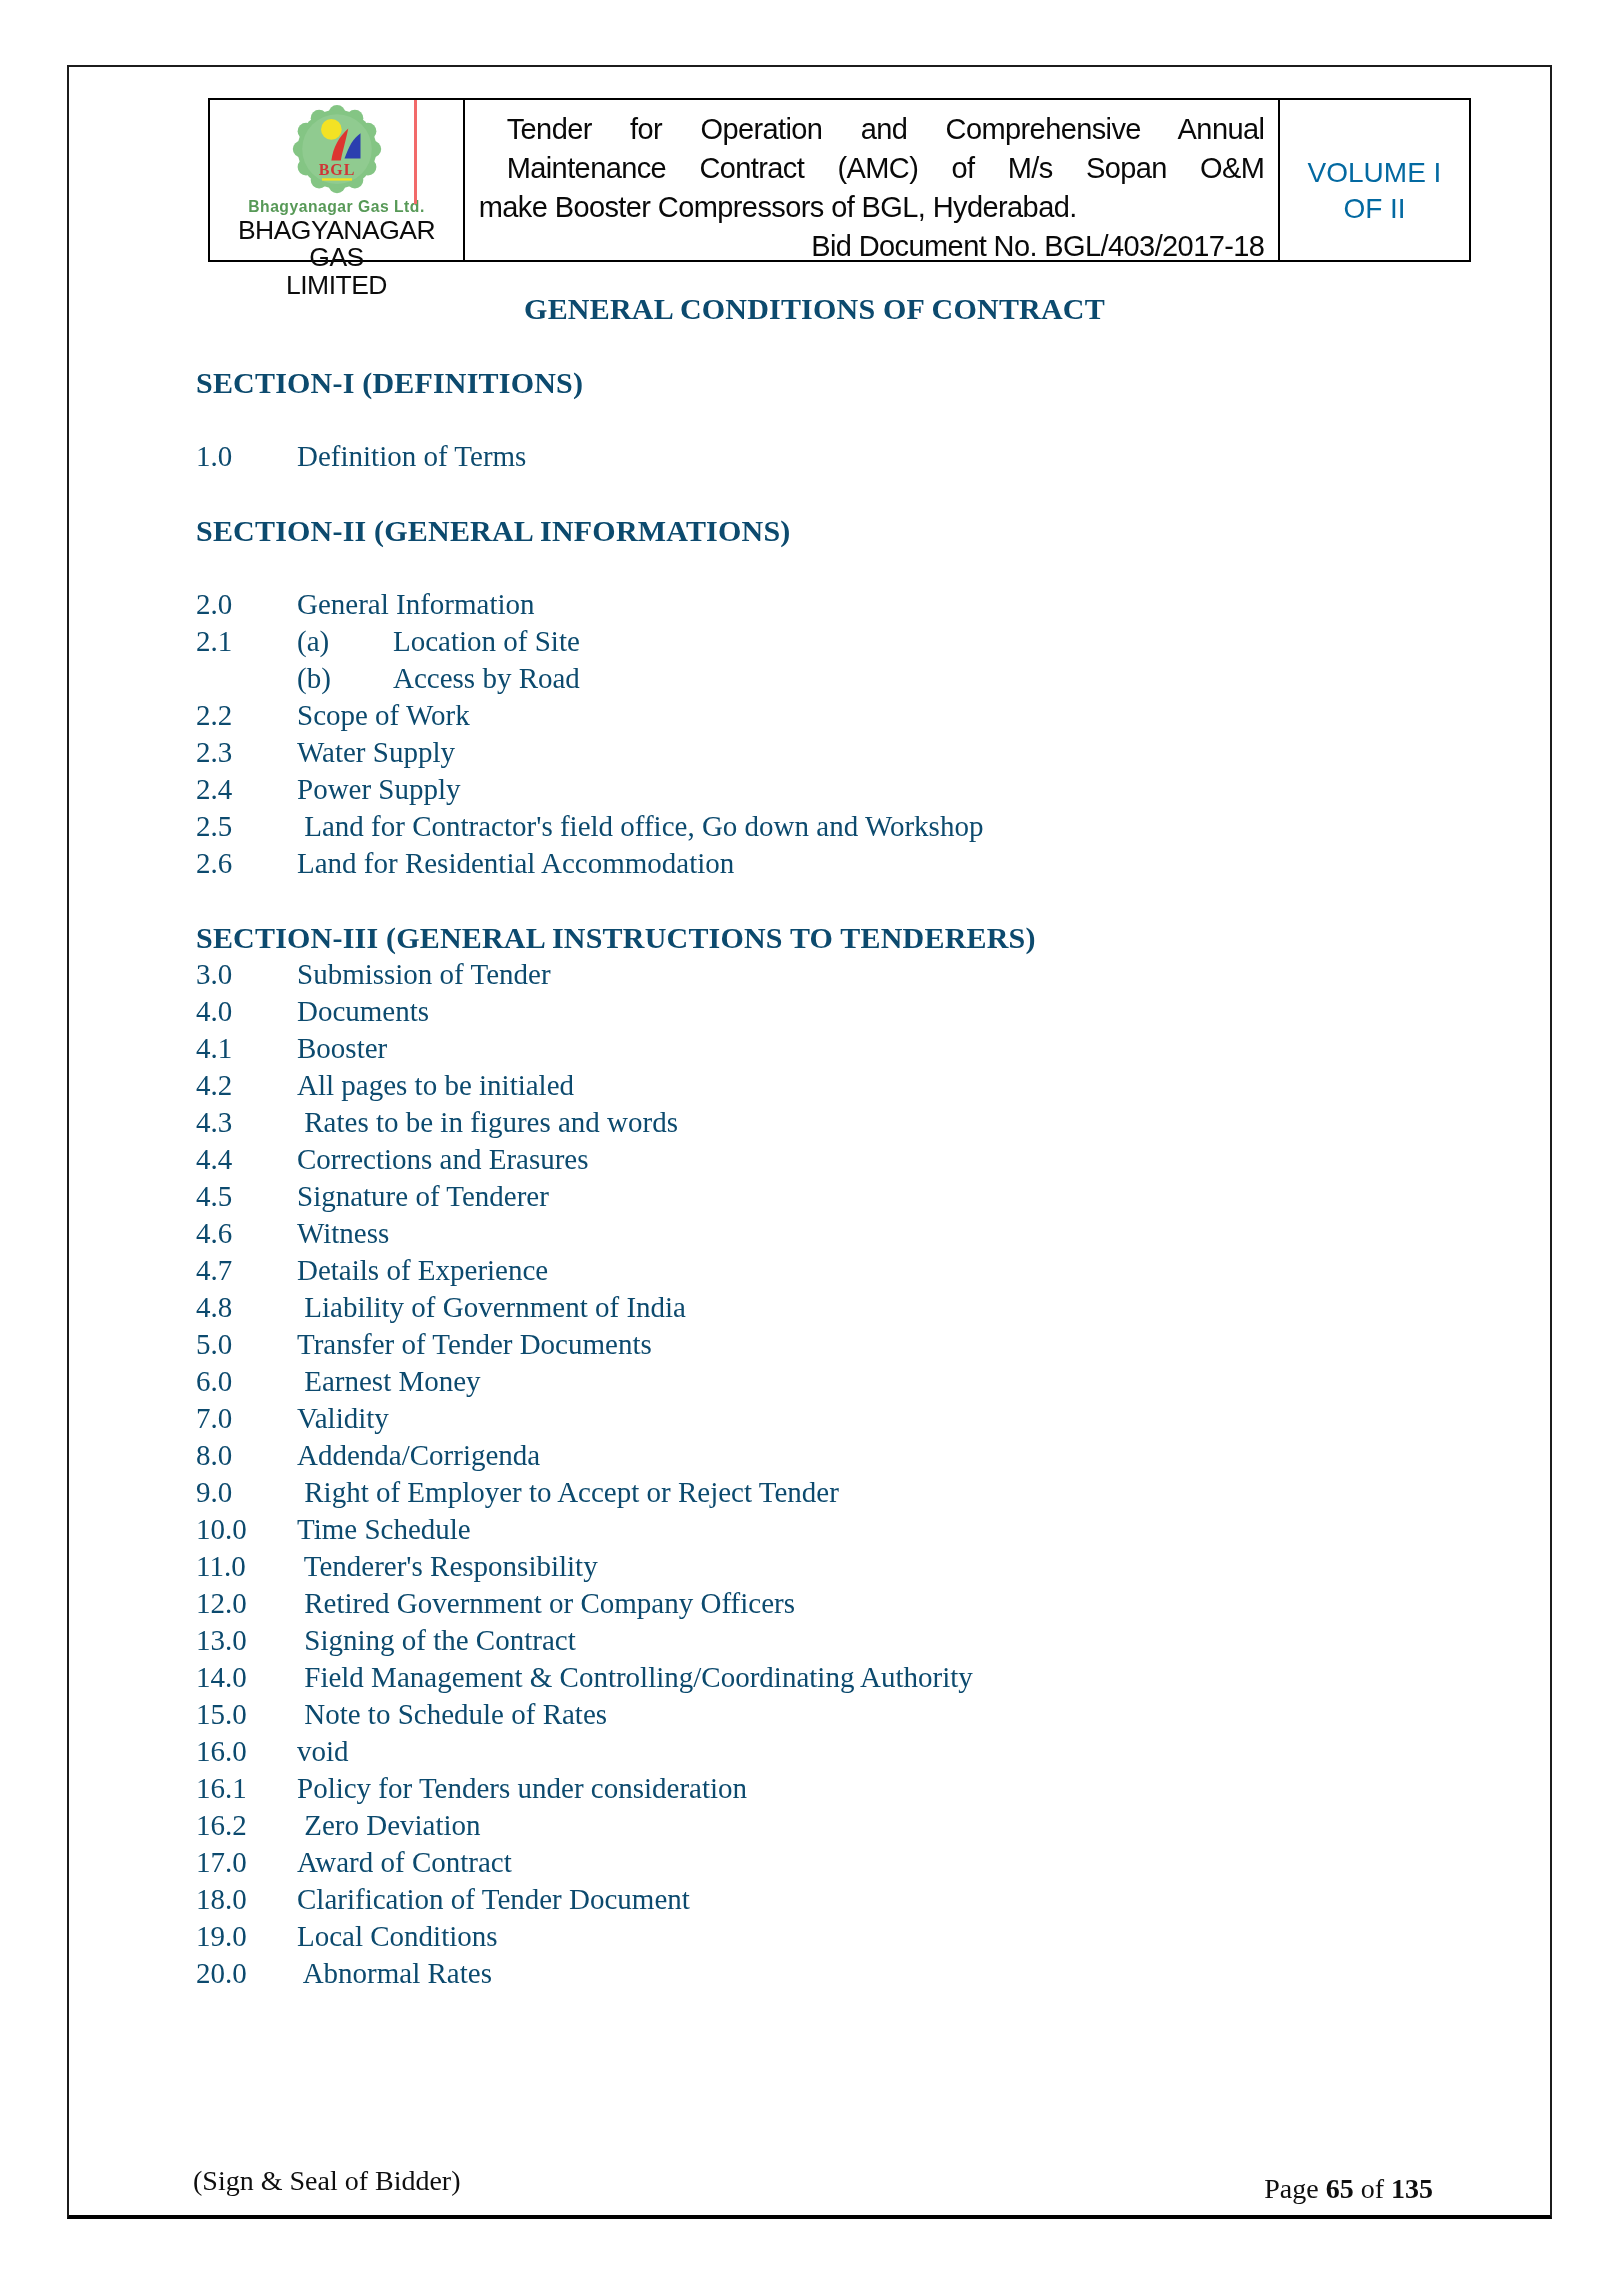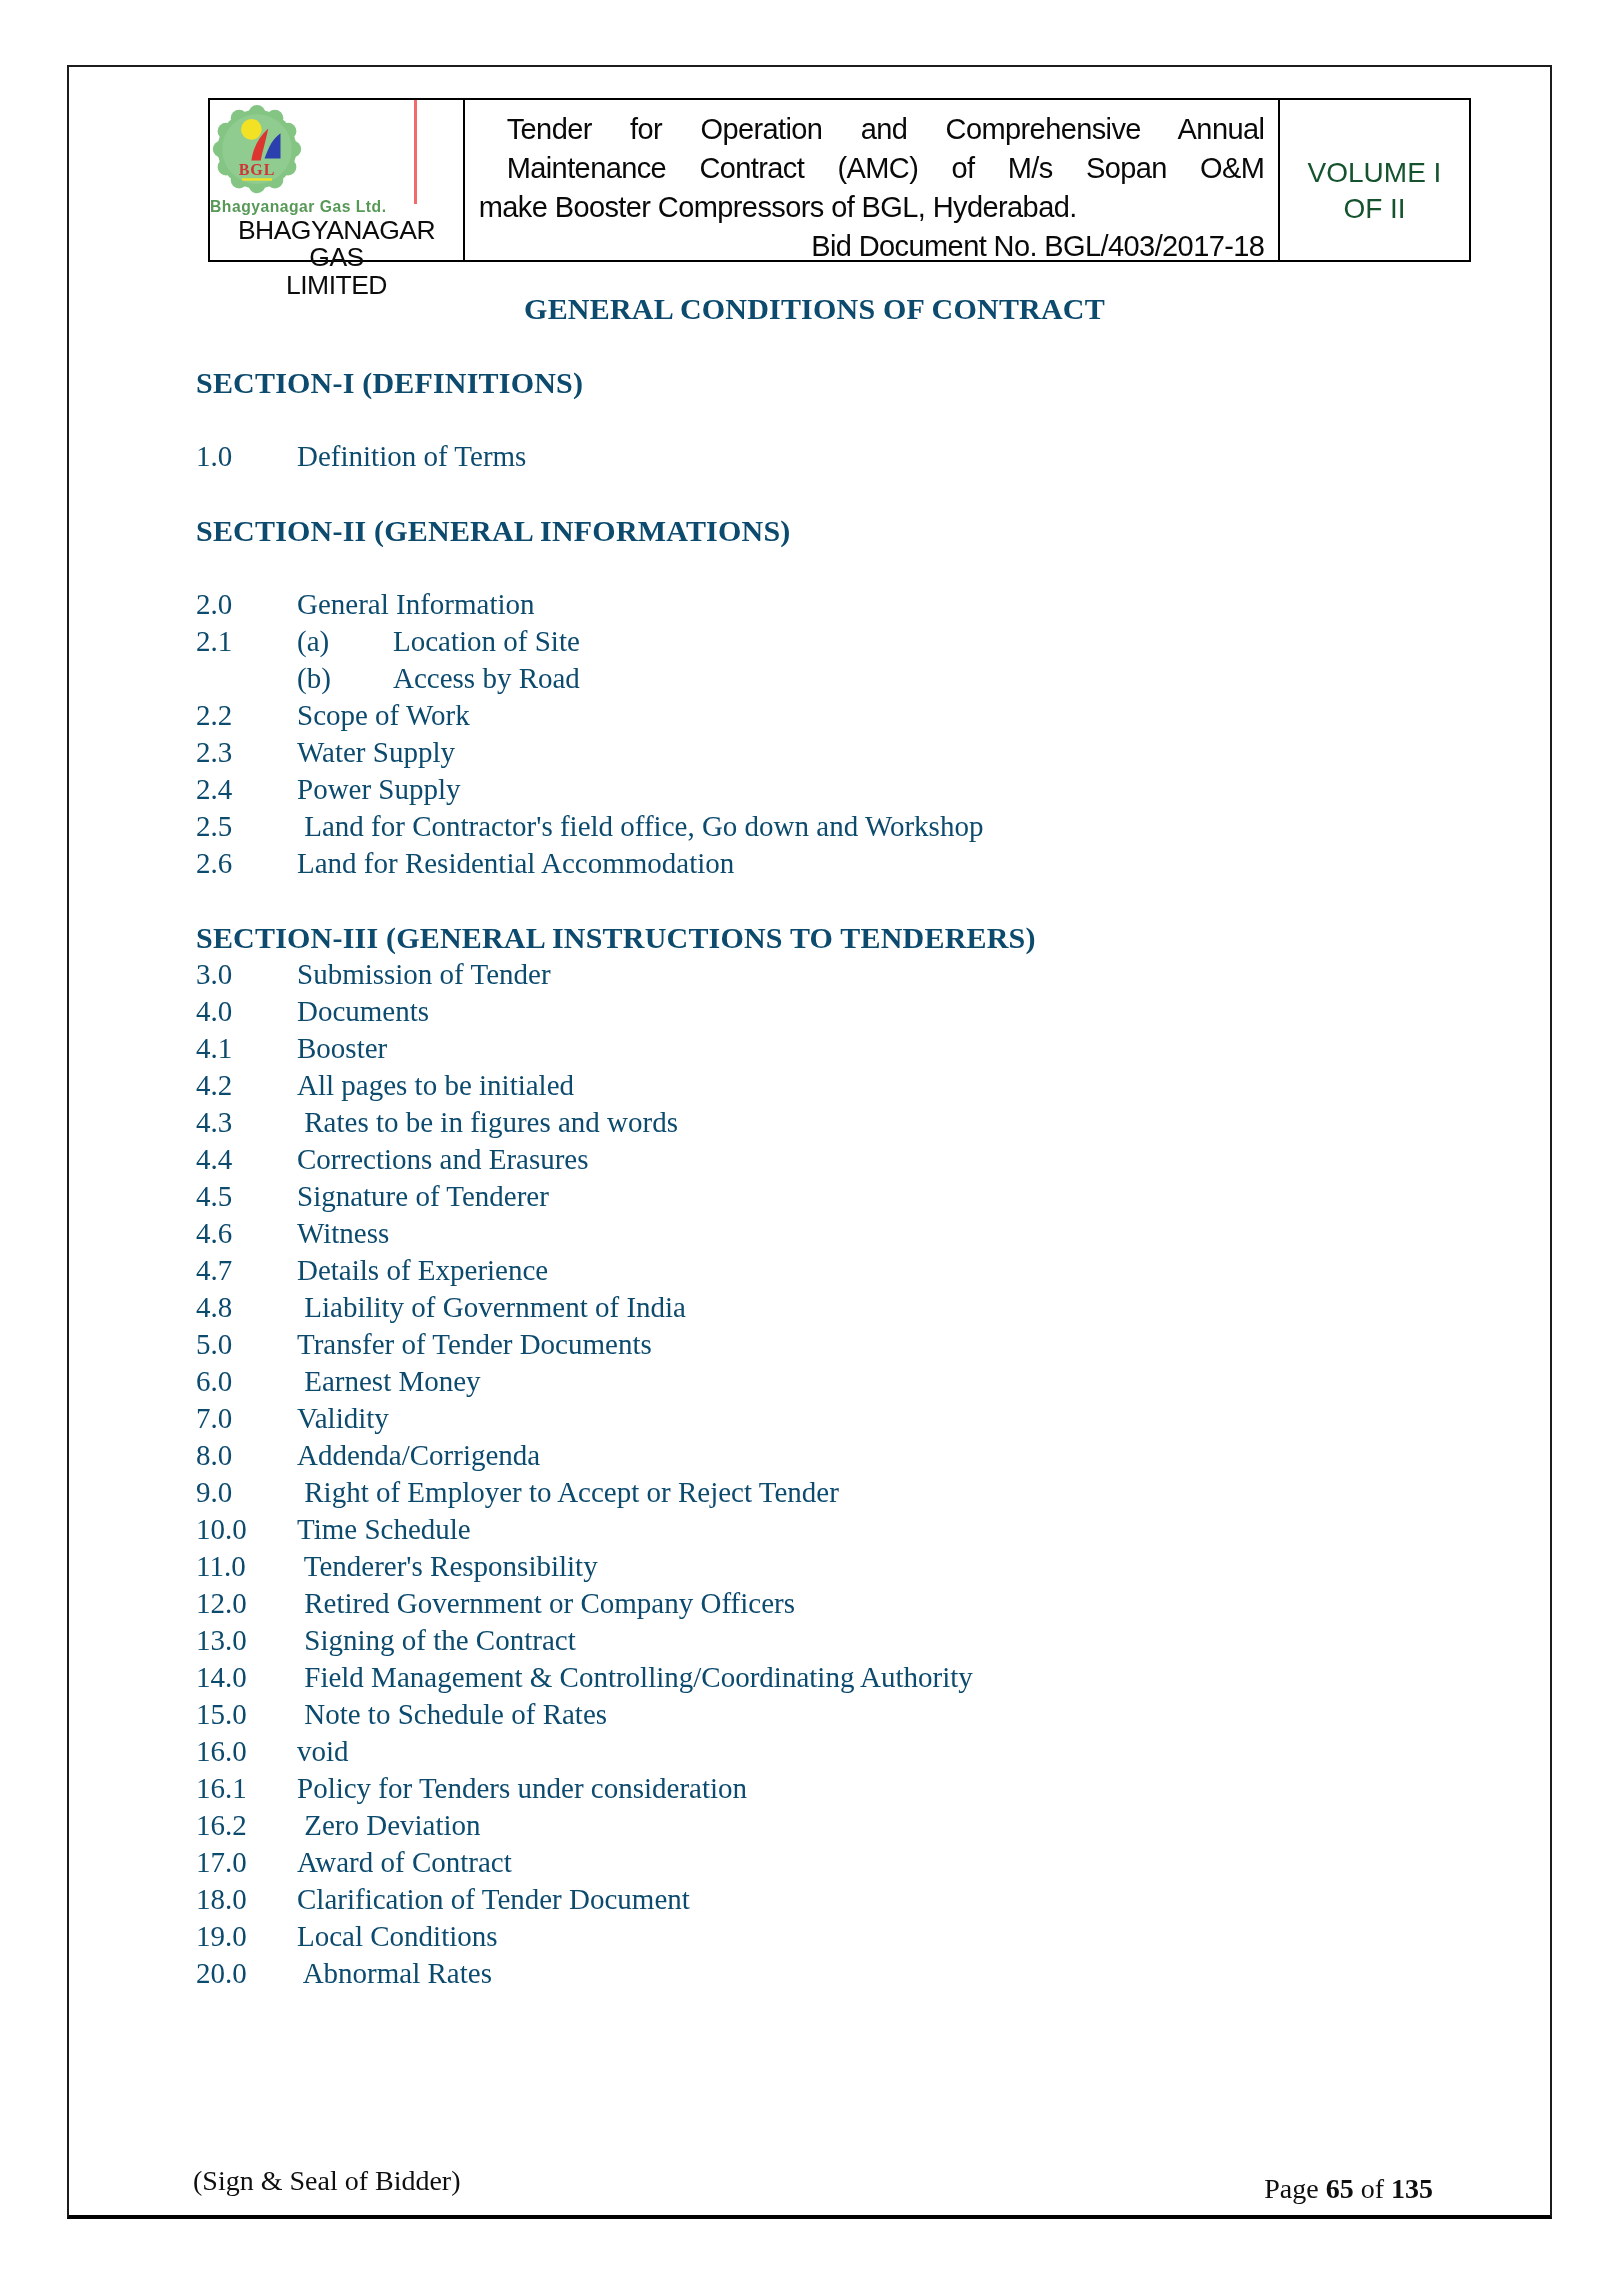--- a/index.html
+++ b/index.html
@@ -17,23 +17,23 @@
     box-sizing:border-box;
   }
   
   .header-table{
     position:absolute;left:208px;top:98px;width:1263px;height:164px;
     display:flex;box-sizing:border-box;border:2px solid #000;
     font-family:"Liberation Sans","DejaVu Sans",sans-serif;
     background:#fff;
   }
   .cell{box-sizing:border-box;height:100%;}
-  .cell-logo{width:253px;position:relative;display:flex;flex-direction:column;justify-content:flex-start;padding-top:3.9px;}
+  .cell-logo{width:253px;position:relative;display:flex;flex-direction:column;align-items:center;justify-content:flex-start;padding-top:3.9px;}
   .cell-title{width:817px;border-left:2px solid #000;border-right:2px solid #000;padding:9.8px 13.7px 0 13.7px;}
-  .cell-volume{width:189px;display:flex;flex-direction:column;align-items:center;justify-content:flex-start;padding-top:55px;font-size:28px;line-height:36px;color:#14532d;}
+  .cell-volume{width:189px;display:flex;flex-direction:column;align-items:center;justify-content:flex-start;padding-top:55px;font-size:28px;line-height:36px;color:#0369a1;}
   .title-line{font-size:29px;line-height:39px;letter-spacing:-0.6px;color:#090909;}
   .title-line.j{text-align:justify;text-align-last:justify;margin-left:28px;}
   .title-line.l{text-align:left;}
   .title-line.c{text-align:right;}
   .logo-badge{width:94px;height:94px;flex:none;}
   .logo-caption{font-size:15.7px;line-height:17.6px;font-weight:bold;color:#579957;letter-spacing:0.5px;}
   .company-name{font-size:26.5px;line-height:26.5px;color:#0c0c0c;text-align:center;letter-spacing:-0.5px;margin-top:2px;}
   .red-line{position:absolute;left:204px;top:0;width:2.9px;height:104px;background:#f26a6a;}
   
   .content{

